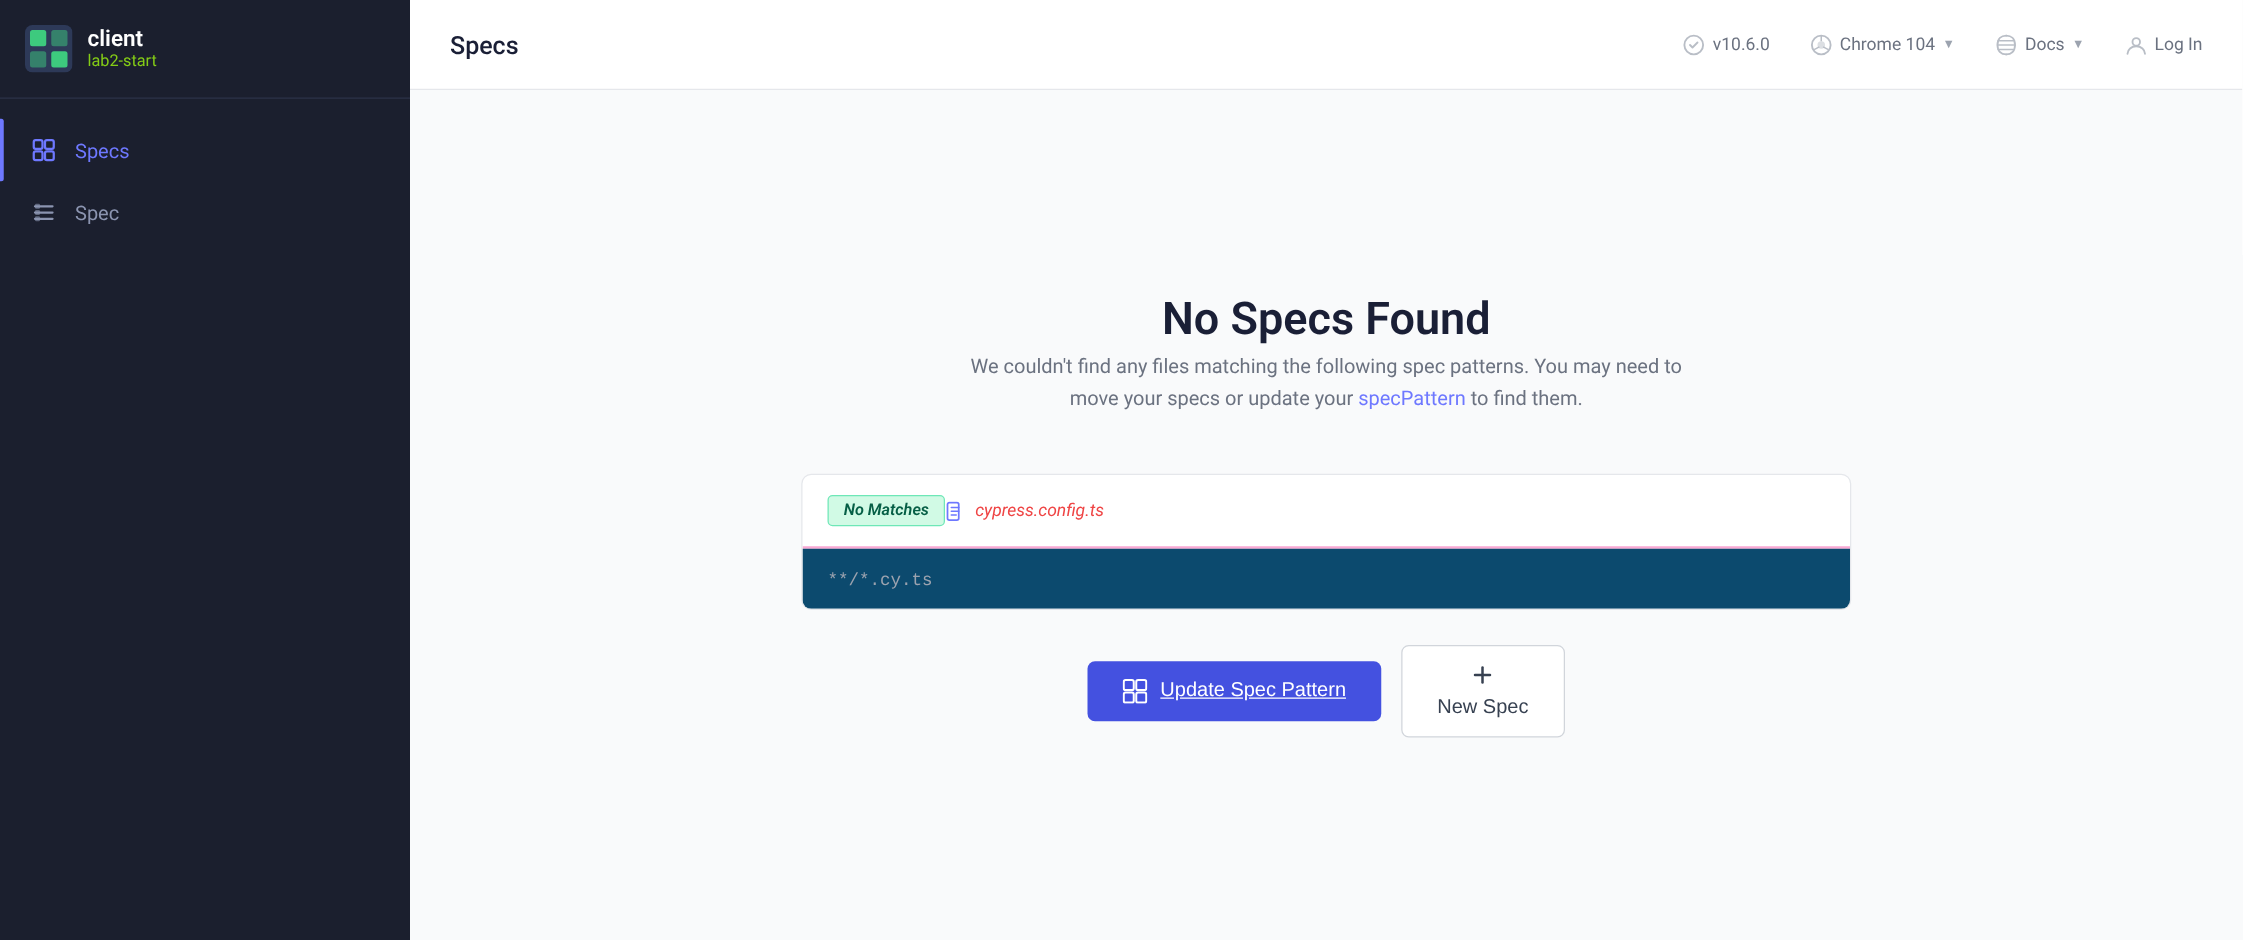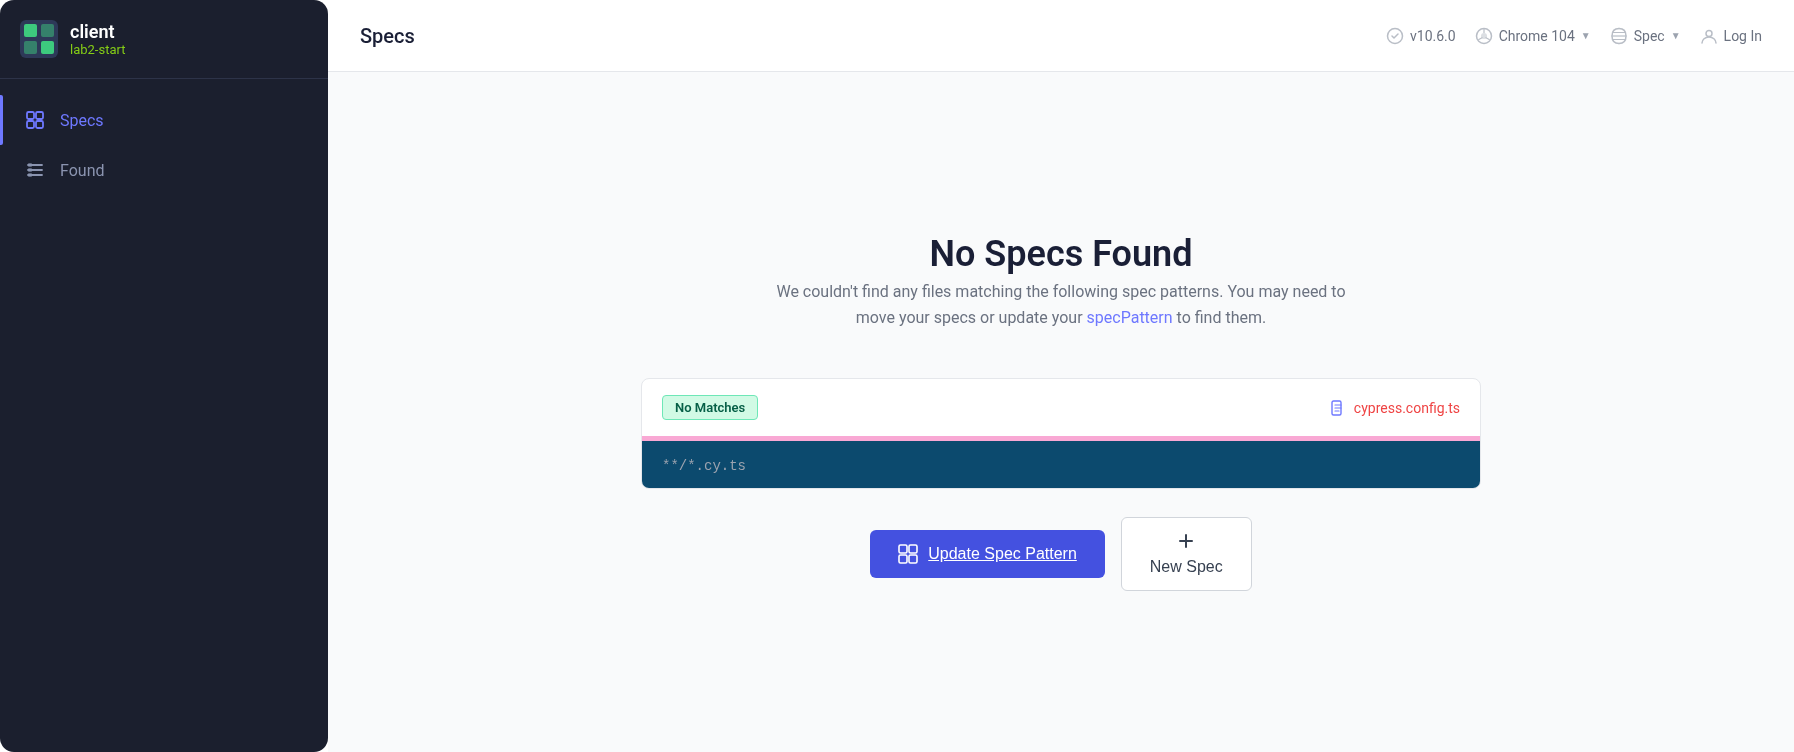--- a/index.html
+++ b/index.html
@@ -6,21 +6,20 @@
     body { font-family: -apple-system, BlinkMacSystemFont, 'Segoe UI', Roboto, sans-serif; display: flex; height: 752px; overflow: hidden; background: #fff; }
 
     
     .sidebar {
       width: 328px;
       background: #1b1f2e;
       display: flex;
       flex-direction: column;
       flex-shrink: 0;
       height: 100%;
-      border-radius: 14px;
     }
 
     .sidebar-header {
       display: flex;
       align-items: center;
       padding: 20px 20px;
       gap: 12px;
     }
 
     .logo-icon {
@@ -117,21 +116,21 @@
 
     .topbar-title {
       font-size: 20px;
       font-weight: 500;
       color: #1a1f36;
     }
 
     .topbar-right {
       display: flex;
       align-items: flex-end;
-      gap: 19px;
+      gap: 32px;
     }
 
     .topbar-item {
       display: flex;
       align-items: center;
       gap: 6px;
       color: #6b7280;
       font-size: 14px;
       cursor: pointer;
     }
@@ -185,23 +184,24 @@
       border-radius: 8px;
       width: 840px;
       max-width: 100%;
       margin-bottom: 28px;
       overflow: hidden;
     }
 
     .pattern-card-header {
       display: flex;
       align-items: center;
-      justify-content: space-between;
+      justify-content: flex-start;
       padding: 16px 20px;
-      border-bottom: 5px solid #f9a8d4;
+      border-bottom: 2px solid #f9a8d4;
+      font-style: italic;
     }
 
     .no-matches-badge {
       background: #d1fae5;
       color: #065f46;
       border: 1px solid #6ee7b7;
       font-size: 13px;
       font-weight: 600;
       padding: 4px 12px;
       border-radius: 4px;
@@ -303,21 +303,21 @@
       <span class="nav-icon">
         <svg width="20" height="20" viewBox="0 0 20 20" fill="none" xmlns="http://www.w3.org/2000/svg">
           <line x1="3" y1="5" x2="17" y2="5" stroke="#8b94b0" stroke-width="1.8" stroke-linecap="round"></line>
           <line x1="3" y1="10" x2="17" y2="10" stroke="#8b94b0" stroke-width="1.8" stroke-linecap="round"></line>
           <line x1="3" y1="15" x2="17" y2="15" stroke="#8b94b0" stroke-width="1.8" stroke-linecap="round"></line>
           <rect x="3" y="3" width="4" height="4" rx="1" fill="#8b94b0" opacity="0.6"></rect>
           <rect x="3" y="8" width="4" height="4" rx="1" fill="#8b94b0" opacity="0.6"></rect>
           <rect x="3" y="13" width="4" height="4" rx="1" fill="#8b94b0" opacity="0.6"></rect>
         </svg>
       </span>
-      <span>Found</span>
+      <span>Spec</span>
     </div>
 
   </nav>
 </aside>
 
 <div class="main">
 
   <header class="topbar">
     <span class="topbar-title">Specs</span>
     <div class="topbar-right">
@@ -342,21 +342,21 @@
         <span class="topbar-chevron">▼</span>
       </div>
 
       <div class="topbar-item">
         <svg width="18" height="18" viewBox="0 0 18 18" fill="none">
           <path d="M9 1.5C5 1.5 2 4 2 9s3 7.5 7 7.5" stroke="#9ca3af" stroke-width="1.5" stroke-linecap="round"></path>
           <path d="M9 1.5c4 0 7 2.5 7 7.5s-3 7.5-7 7.5" stroke="#9ca3af" stroke-width="1.5" stroke-linecap="round"></path>
           <line x1="1.5" y1="9" x2="16.5" y2="9" stroke="#9ca3af" stroke-width="1.2"></line>
           <path d="M2.5 5.5h13M2.5 12.5h13" stroke="#9ca3af" stroke-width="1.2" stroke-linecap="round"></path>
         </svg>
-        <span>Spec</span>
+        <span>Docs</span>
         <span class="topbar-chevron">▼</span>
       </div>
 
       <div class="topbar-item">
         <svg width="18" height="18" viewBox="0 0 18 18" fill="none">
           <circle cx="9" cy="6.5" r="3" stroke="#9ca3af" stroke-width="1.5"></circle>
           <path d="M2 16c0-3.31 3.13-6 7-6s7 2.69 7 6" stroke="#9ca3af" stroke-width="1.5" stroke-linecap="round"></path>
         </svg>
         <span>Log In</span>
       </div>

